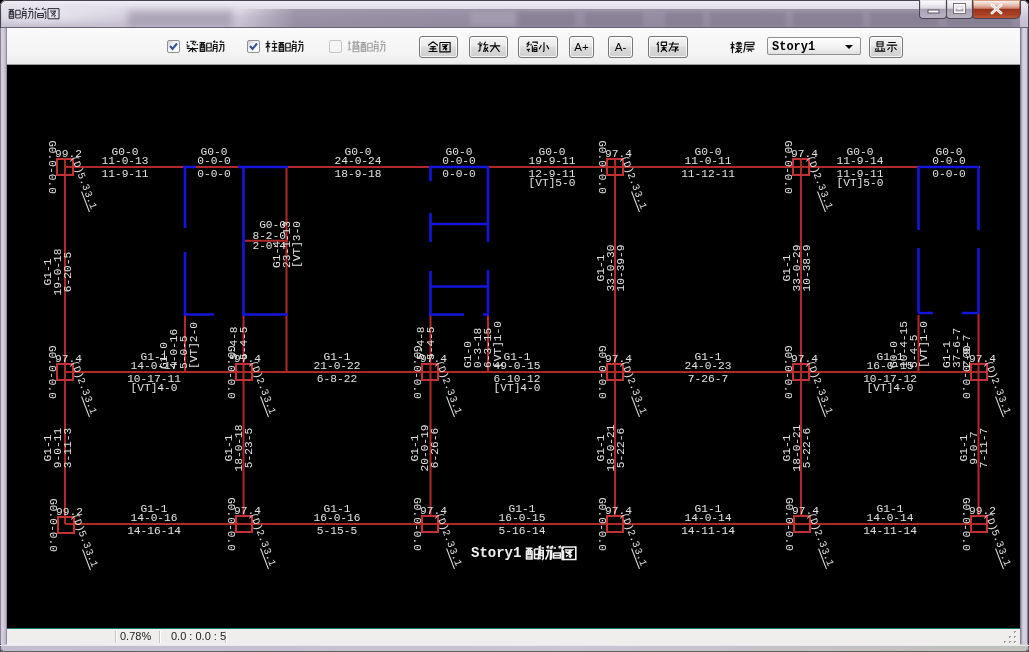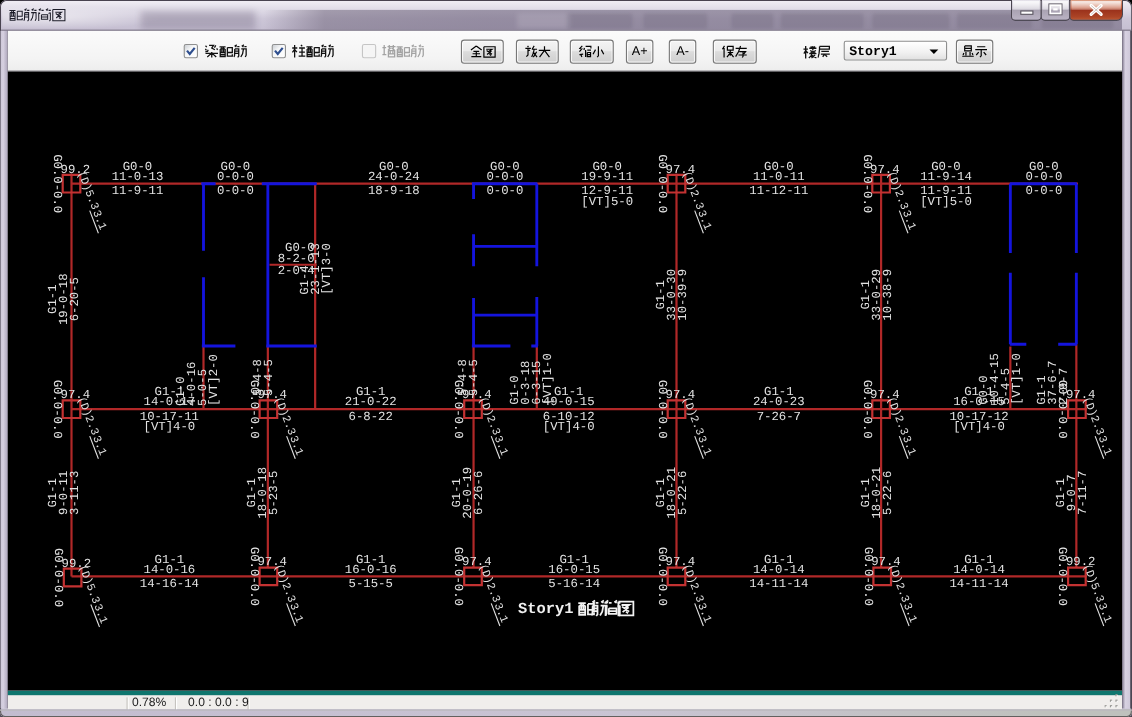--- a/index.html
+++ b/index.html
@@ -13,21 +13,21 @@
 .darkband{position:absolute;left:240px;top:9px;width:780px;height:18px;
  background:linear-gradient(90deg,rgba(108,98,120,0) 0px,rgba(108,98,120,.52) 55px,rgba(112,102,126,.60) 200px,rgba(108,98,122,.58) 100%);}
 .ghost{position:absolute;top:3px;height:14px;border-radius:2px;background:rgba(74,66,90,.15);filter:blur(1.5px);}
 .ghostL{position:absolute;top:3px;height:14px;border-radius:2px;background:rgba(225,220,234,.18);filter:blur(2.5px);}
 .tbtext{position:absolute;left:8px;top:7px;width:80px;height:15px;color:#15151f;stroke-width:1.1px;}
 .edgeline{position:absolute;left:1px;top:27px;width:1027px;height:1px;background:#6a6475;}
 .toolbar{position:absolute;left:7px;top:28px;width:1013px;height:37px;
  background:linear-gradient(#fbfbfb,#f4f4f4 70%,#ededed);border-bottom:1px solid #9a9a9a;box-sizing:border-box;}
 .canvas{position:absolute;left:7px;top:65px;width:1013px;height:563px;background:#000;overflow:hidden;}
 .statusbar{position:absolute;left:7px;top:628px;width:1013px;height:17px;background:#f0eeec;
- border-top:4px solid #0f766e;box-sizing:border-box;font-size:11px;color:#1c1c1c;text-align:center;}
+ border-top:1px solid #0f766e;box-sizing:border-box;font-size:11px;color:#1c1c1c;text-align:center;}
 .sep{position:absolute;top:2px;width:1px;height:12px;background:#c6c3bf;box-shadow:1px 0 0 #ffffff;}
 .bottomframe{position:absolute;left:0px;top:645px;width:1029px;height:7px;
  background:linear-gradient(90deg,#c2bccf 0%,#c9c4d3 55%,#bfc1bd 92%);border-radius:0 0 5px 5px;box-shadow:inset 0 1px 0 #e8e6ee,inset 0 0 0 1px #62605f;}
 .sideframeL{position:absolute;left:0px;top:28px;width:7px;height:616px;
  background:linear-gradient(90deg,#45404c 0,#cfc9da 1px,#d6d0e0 3px,#b7b0c4 6px,#6e6878 7px);}
 .sideframeR{position:absolute;left:1020px;top:28px;width:9px;height:616px;
  background:linear-gradient(90deg,#6e6878 0,#9b94a8 1px,#d8d2e2 3px,#cfc9da 7px,#45404c 8px);}
 
 .capbtns{position:absolute;left:919px;top:0px;height:20px;}
 .cbtn{position:absolute;top:0;height:19px;border:1px solid #4a4550;box-sizing:border-box;}
@@ -479,21 +479,21 @@
 <use href="#q_tu" x="561" y="545" width="12" height="12" style="color:#f2f2f2" stroke-width="1.6"></use>
 </g>
     </svg>
   </div>
 
 <div class="statusbar">
  <div class="sep" style="left:108px"></div>
  <div class="sep" style="left:152px"></div>
  <div class="sep" style="left:218px"></div>
  <span style="position:absolute;left:113px;top:1px">0.78%</span>
- <span style="position:absolute;left:164px;top:1px">0.0 : 0.0 : 9</span>
+ <span style="position:absolute;left:164px;top:1px">0.0 : 0.0 : 5</span>
 </div>
 <svg width="16" height="14" style="position:absolute;left:1004px;top:630px">
     <g fill="#9a9a96">
       <rect x="10" y="1" width="2" height="2"></rect>
       <rect x="10" y="6" width="2" height="2"></rect>
       <rect x="5" y="6" width="2" height="2"></rect>
       <rect x="10" y="11" width="2" height="2"></rect>
       <rect x="5" y="11" width="2" height="2"></rect>
       <rect x="0" y="11" width="2" height="2"></rect>
     </g>

